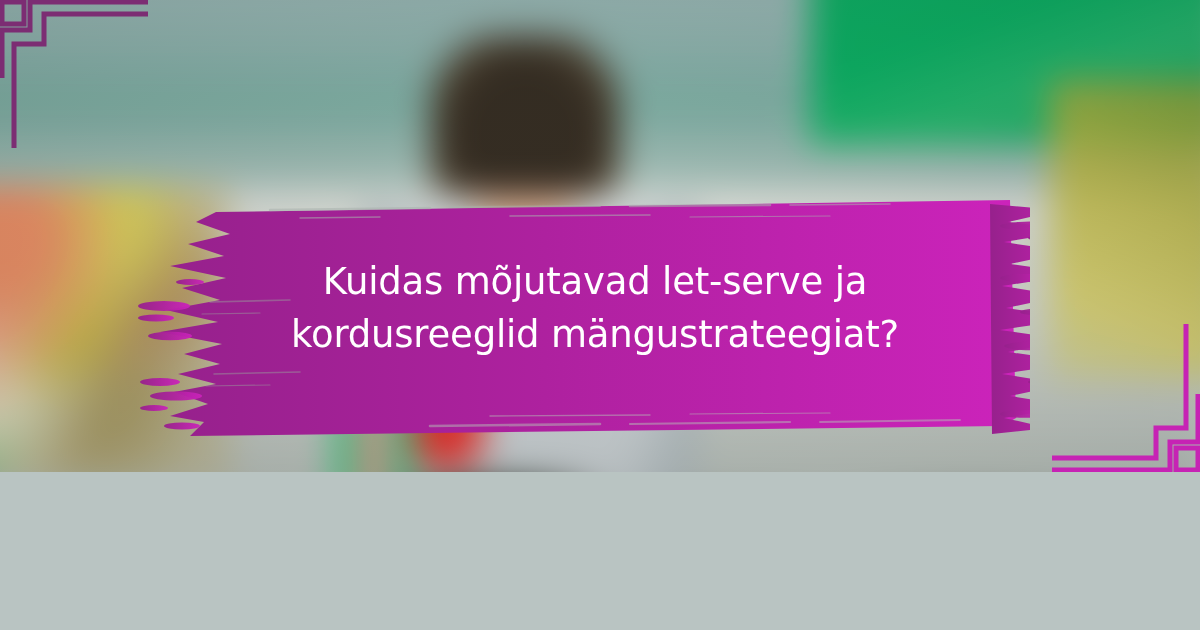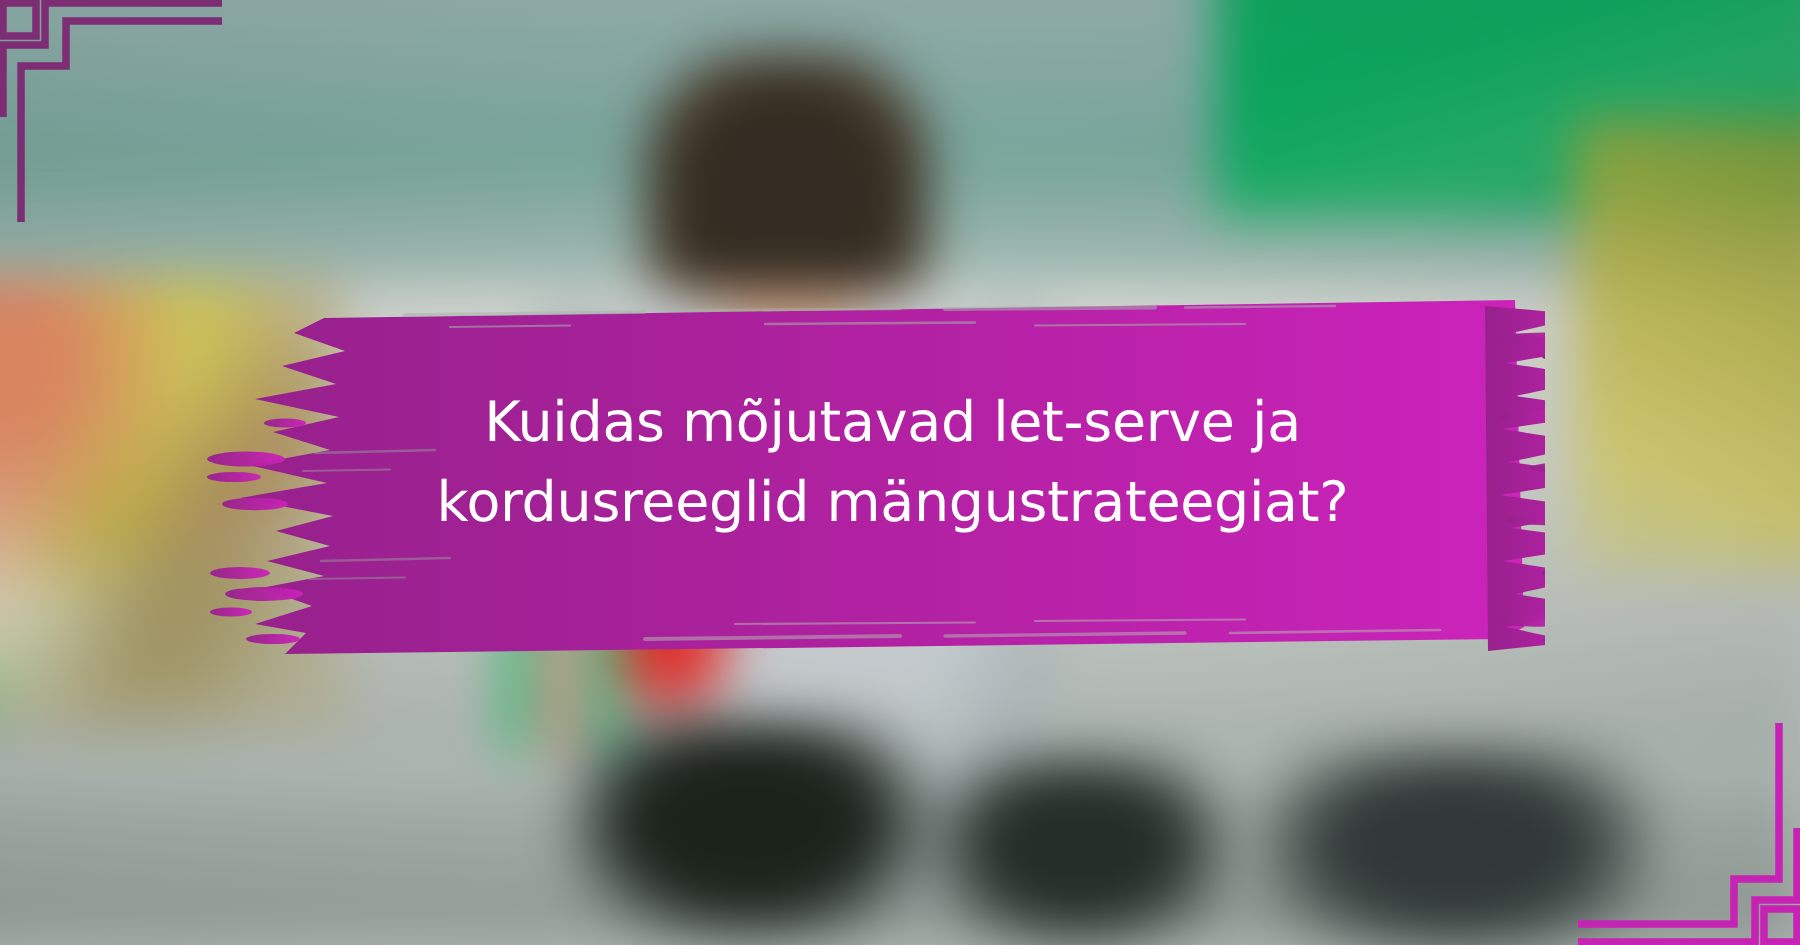--- a/index.html
+++ b/index.html
@@ -6,21 +6,21 @@
 
   html, body {
     width:1200px; height:630px;
     overflow:hidden;
     background:#b9c4c2;
     font-family:"DejaVu Sans", sans-serif;
   }
 
   #stage {
     position:relative;
-    width:1200px; height:630px;
+    width:1200px; height:472px;
     overflow:hidden;
   }
 
   
   #photo {
     position:absolute; inset:-40px;
     filter:blur(17px) saturate(1.05);
     background-color:#c6cdc9;
   }
 

